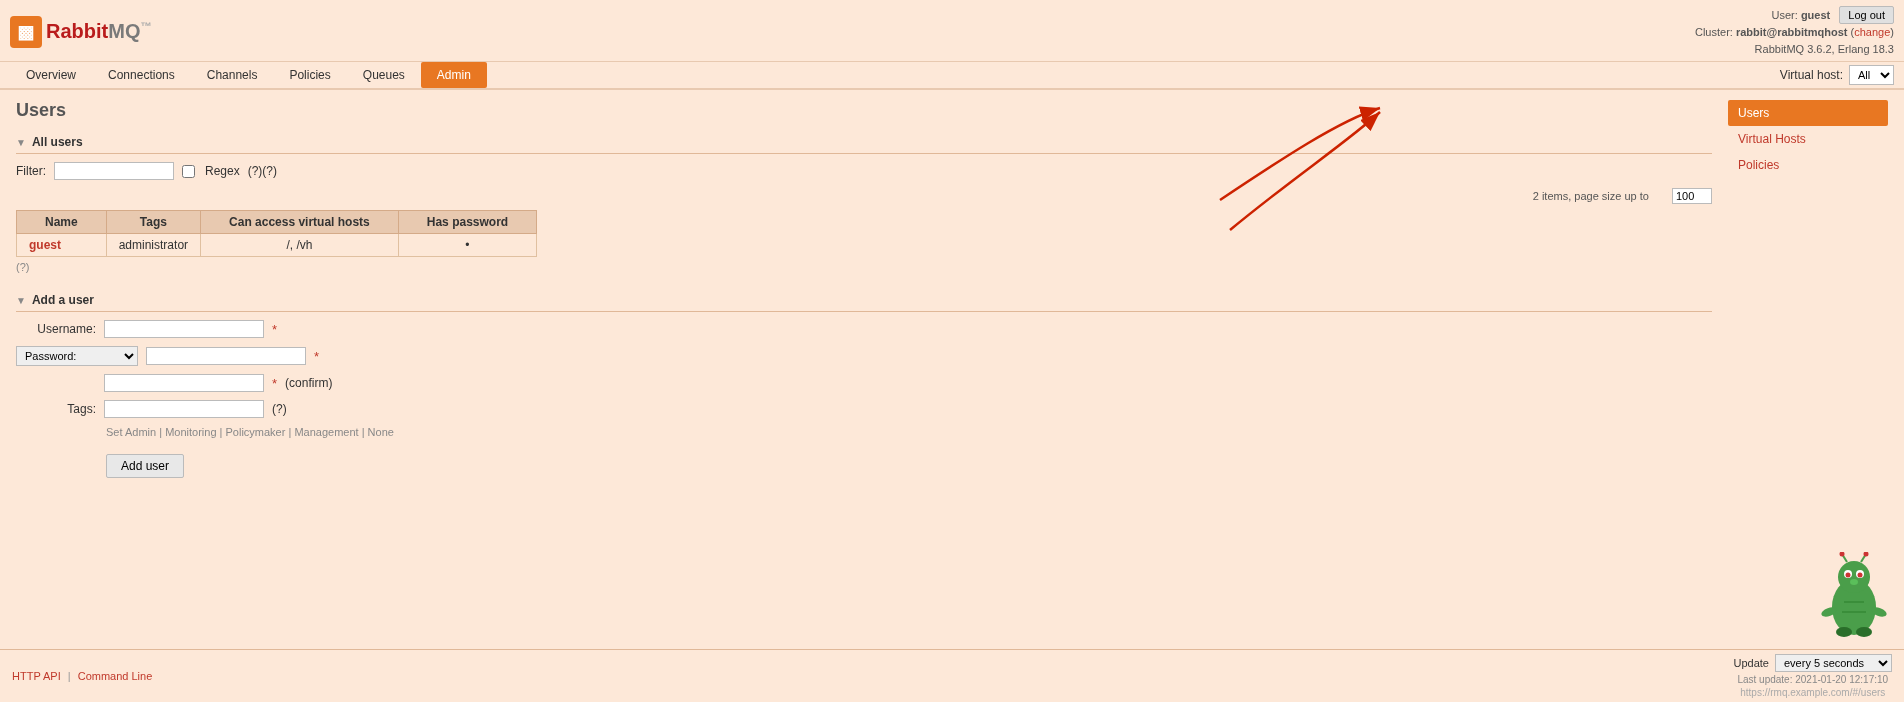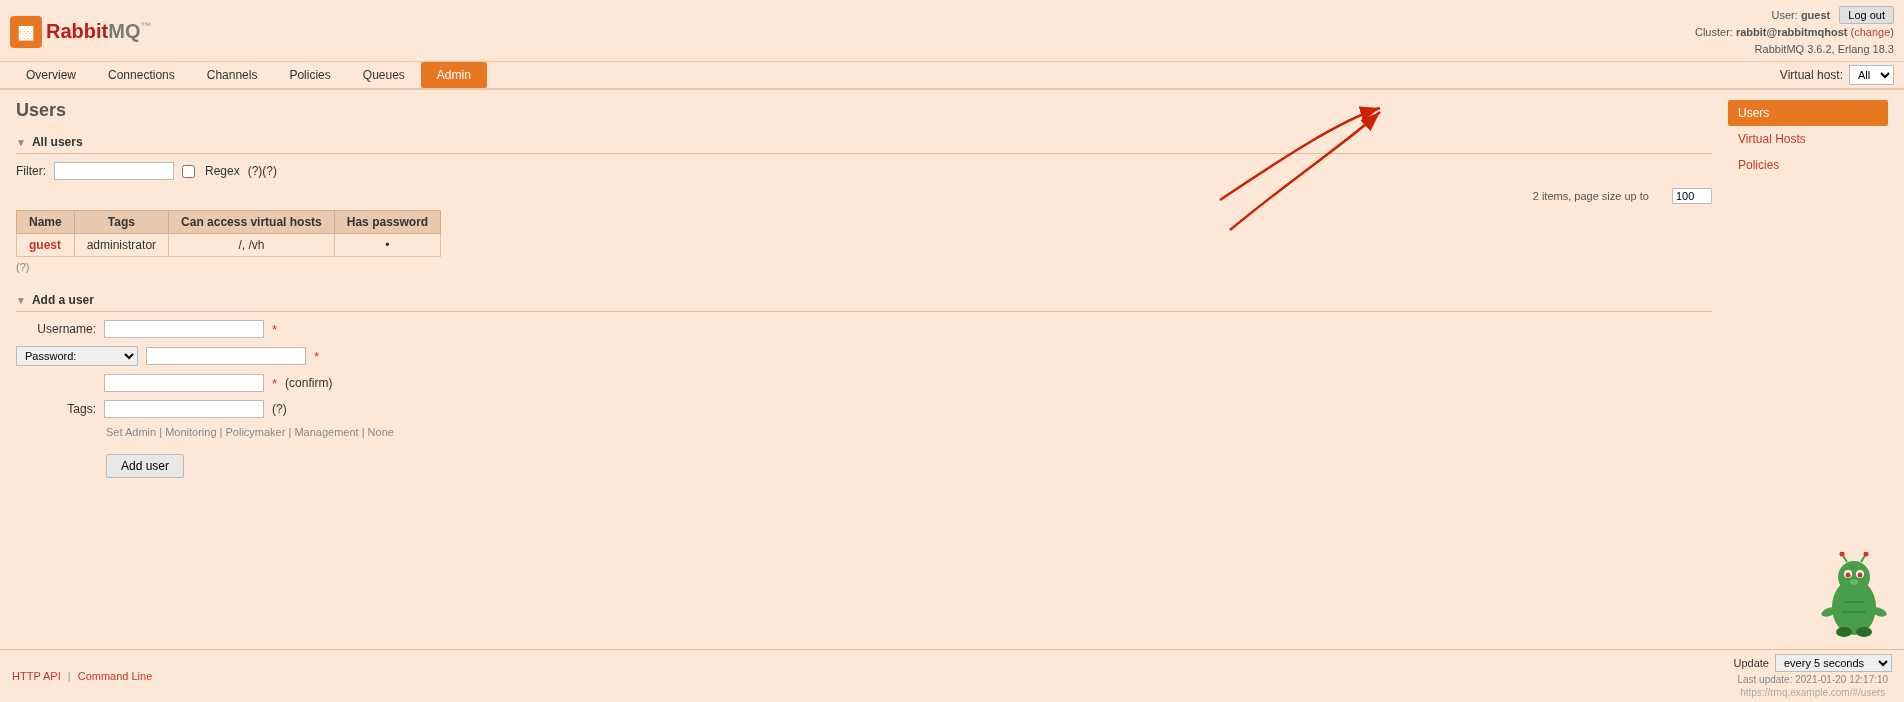--- a/index.html
+++ b/index.html
@@ -207,21 +207,21 @@
     }
 
     
     .users-table {
       border-collapse: collapse;
       font-size: 12px;
       width: auto;
     }
     .users-table th {
       background-color: #e8c9b0;
-      padding: 4px 12px;
+      padding: 4px 28px;
       text-align: center;
       font-weight: bold;
       border: 1px solid #d4aa88;
     }
     .users-table td {
       padding: 4px 12px;
       text-align: center;
       border: 1px solid #e0c0a0;
     }
     .users-table tr:nth-child(even) td {

